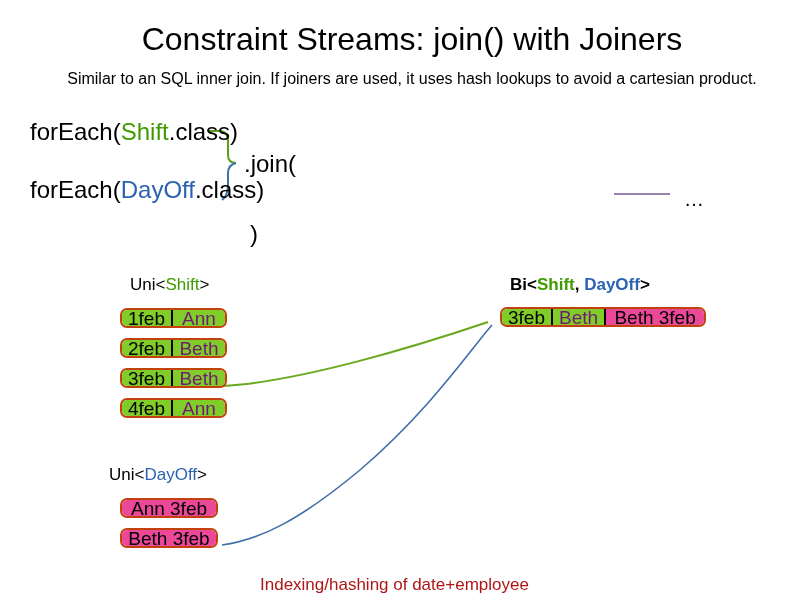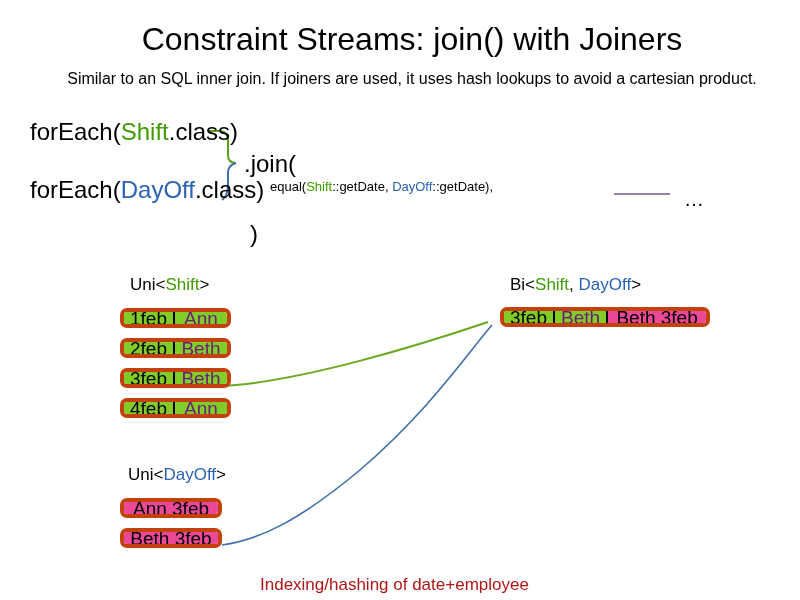--- a/index.html
+++ b/index.html
@@ -24,24 +24,24 @@
   .b{color:#2b62b4;}
   .k{color:#000000;}
   #foreach-shift{left:18px;top:120px;}
   #foreach-dayoff{left:18px;top:178px;}
   #join-open{left:232px;top:152px;}
   #join-args{left:258px;top:178px;}
   #join-close{left:238px;top:222px;}
   #ellipsis{left:672px;top:188px;font-size:20px;line-height:22px;color:#000;}
   .lbl{font-size:17px;line-height:22px;white-space:pre;}
   #label-uni-shift{left:118px;top:274px;}
-  #label-bi{left:498px;top:274px;}
-  #label-uni-dayoff{left:116px;top:464px;}
+  #label-bi{left:498px;top:274px;font-weight:bold;}
+  #label-uni-dayoff{left:97px;top:464px;}
   .row{position:absolute;display:flex;align-items:stretch;
-       border:4px solid #c2410c;border-radius:7px;overflow:hidden;
+       border:2px solid #c2410c;border-radius:7px;overflow:hidden;
        box-sizing:border-box;height:20px;}
   .cell{display:flex;align-items:center;justify-content:center;
         font-size:19px;line-height:19px;box-sizing:border-box;padding:0 6px;}
   .green{background:#80cc28;}
   .blue{background:#ec4899;}
   .cell-date{color:#000;min-width:48px;border-right:2px solid #000;}
   .cell-name{color:#701a75;min-width:52px;}
   .cell-plain{color:#000;}
   #shift-rows{left:120px;top:308px;}
   #shift-rows .row{left:0;}
@@ -68,21 +68,21 @@
   <path d="M 222 386 C 300 382 420 345 488 322" fill="none" stroke="#6aa81d" stroke-width="2"></path>
   <path d="M 222 545 C 260 540 300 520 360 470 C 430 410 470 350 492 325" fill="none" stroke="#3f6fa8" stroke-width="1.6"></path>
 </svg>
 
 <div class="abs code" id="foreach-shift"><span class="k">forEach(</span><span class="g">Shift</span><span class="k">.class)</span></div>
 
 <div class="abs code" id="foreach-dayoff"><span class="k">forEach(</span><span class="b">DayOff</span><span class="k">.class)</span></div>
 
 <div class="abs code" id="join-open">.join(</div>
 
-<div class="abs code-sm" id="join-args"><div><span class="k">equal(</span><span class="g">Shift</span><span class="k">::getDate, </span><span class="b">DayOff</span><span class="k">::getDate),</span></div></div>
+<div class="abs code-sm" id="join-args"></div>
 
 <div class="abs code" id="join-close">)</div>
 
 <div class="abs" id="ellipsis">…</div>
 
 <div class="abs lbl" id="label-uni-shift"><span class="k">Uni&lt;</span><span class="g">Shift</span><span class="k">&gt;</span></div>
 
 <div class="abs lbl" id="label-bi"><span class="k">Bi&lt;</span><span class="g">Shift</span><span class="k">, </span><span class="b">DayOff</span><span class="k">&gt;</span></div>
 
 <div class="abs lbl" id="label-uni-dayoff"><span class="k">Uni&lt;</span><span class="b">DayOff</span><span class="k">&gt;</span></div>

